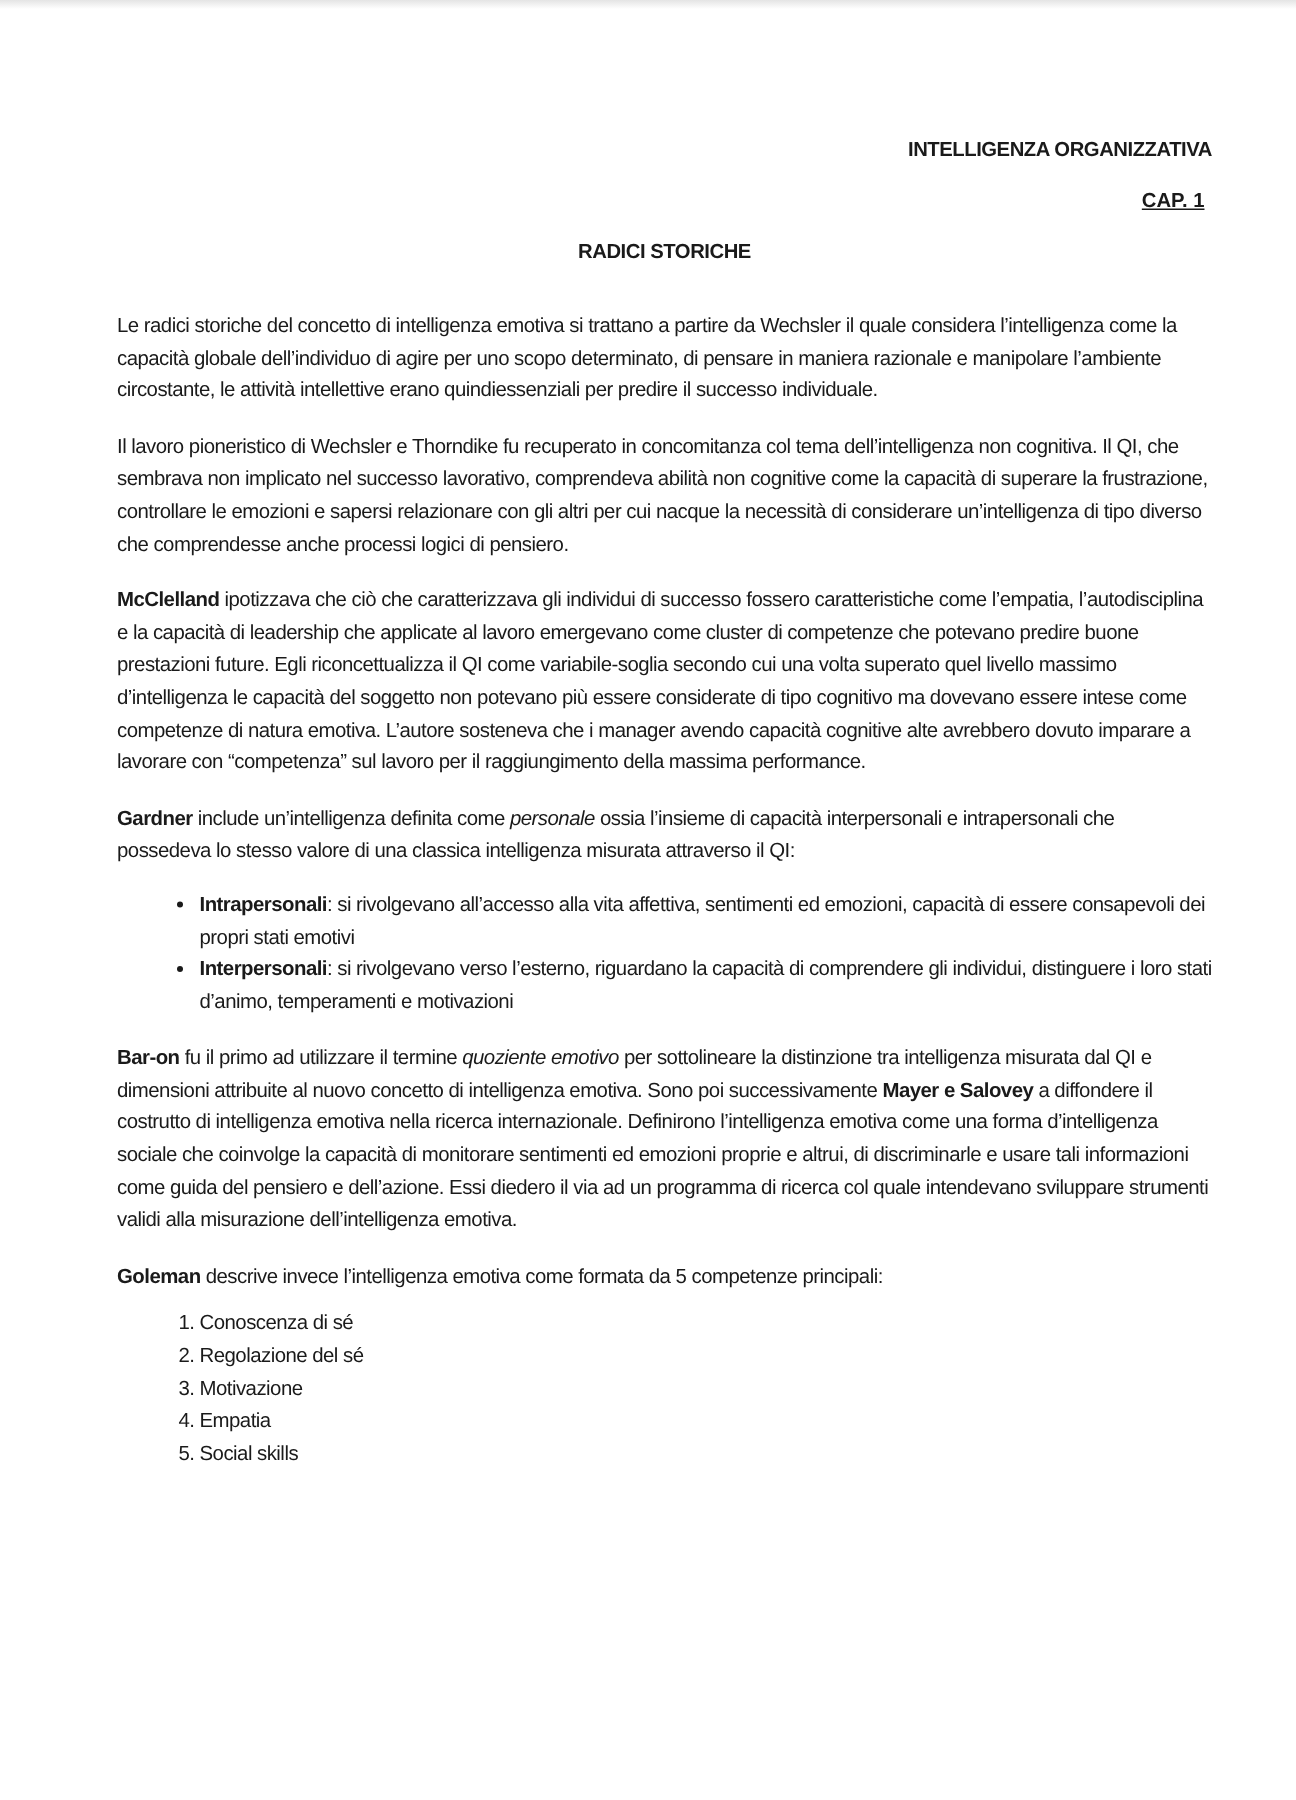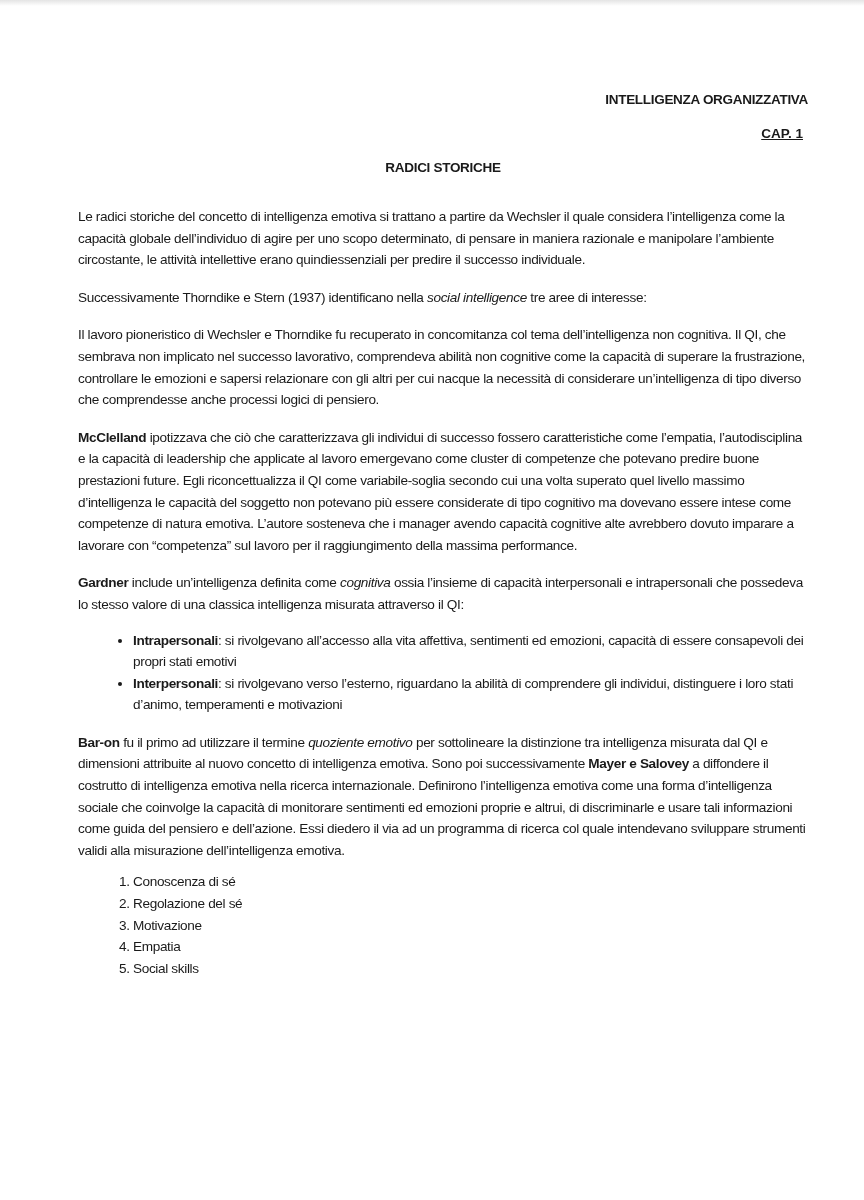--- a/index.html
+++ b/index.html
@@ -44,36 +44,36 @@
 <div class="top-shadow"></div>
 
 <div class="page">
   <div class="doc-title">INTELLIGENZA ORGANIZZATIVA</div>
   <div class="chapter">CAP. 1</div>
   <div class="section-title">RADICI STORICHE</div>
 
   <div class="body">
     <p>Le radici storiche del concetto di intelligenza emotiva si trattano a partire da Wechsler il quale considera l’intelligenza come la capacità globale dell’individuo di agire per uno scopo determinato, di pensare in maniera razionale e manipolare l’ambiente circostante, le attività intellettive erano quindiessenziali per predire il successo individuale.</p>
 
-    <p><span>Successivamente Thorndike e Stern (1937) identificano nella </span><i>social intelligence</i><span> tre aree di interesse:</span></p>
 
 
     <p>Il lavoro pioneristico di Wechsler e Thorndike fu recuperato in concomitanza col tema dell’intelligenza non cognitiva. Il QI, che sembrava non implicato nel successo lavorativo, comprendeva abilità non cognitive come la capacità di superare la frustrazione, controllare le emozioni e sapersi relazionare con gli altri per cui nacque la necessità di considerare un’intelligenza di tipo diverso che comprendesse anche processi logici di pensiero.</p>
 
     <p><b>McClelland</b><span> ipotizzava che ciò che caratterizzava gli individui di successo fossero caratteristiche come l’empatia, l’autodisciplina e la capacità di leadership che applicate al lavoro emergevano come cluster di competenze che potevano predire buone prestazioni future. Egli riconcettualizza il QI come variabile-soglia secondo cui una volta superato quel livello massimo d’intelligenza le capacità del soggetto non potevano più essere considerate di tipo cognitivo ma dovevano essere intese come competenze di natura emotiva. L’autore sosteneva che i manager avendo capacità cognitive alte avrebbero dovuto imparare a lavorare con “competenza” sul lavoro per il raggiungimento della massima performance.</span></p>
 
-    <p><b>Gardner</b><span> include un’intelligenza definita come </span><i>cognitiva</i><span> ossia l’insieme di capacità interpersonali e intrapersonali che possedeva lo stesso valore di una classica intelligenza misurata attraverso il QI:</span></p>
+    <p><b>Gardner</b><span> include un’intelligenza definita come </span><i>personale</i><span> ossia l’insieme di capacità interpersonali e intrapersonali che possedeva lo stesso valore di una classica intelligenza misurata attraverso il QI:</span></p>
 
     <ul>
       <li><b>Intrapersonali</b><span>: si rivolgevano all’accesso alla vita affettiva, sentimenti ed emozioni, capacità di essere consapevoli dei propri stati emotivi</span></li>
-      <li><b>Interpersonali</b><span>: si rivolgevano verso l’esterno, riguardano la abilità di comprendere gli individui, distinguere i loro stati d’animo, temperamenti e motivazioni</span></li>
+      <li><b>Interpersonali</b><span>: si rivolgevano verso l’esterno, riguardano la capacità di comprendere gli individui, distinguere i loro stati d’animo, temperamenti e motivazioni</span></li>
     </ul>
 
     <p><b>Bar-on</b><span> fu il primo ad utilizzare il termine </span><i>quoziente emotivo</i><span> per sottolineare la distinzione tra intelligenza misurata dal QI e dimensioni attribuite al nuovo concetto di intelligenza emotiva. Sono poi successivamente </span><b>Mayer e Salovey</b><span> a diffondere il costrutto di intelligenza emotiva nella ricerca internazionale. Definirono </span><span class="u">l’intelligenza emotiva</span><span> come una forma d’intelligenza sociale che coinvolge la capacità di monitorare sentimenti ed emozioni proprie e altrui, di discriminarle e usare tali informazioni come guida del pensiero e dell’azione. Essi diedero il via ad un programma di ricerca col quale intendevano sviluppare strumenti validi alla misurazione dell’intelligenza emotiva.</span></p>
 
+    <p><b>Goleman</b><span> descrive invece l’intelligenza emotiva come formata da 5 competenze principali:</span></p>
 
     <ol>
       <li>Conoscenza di sé</li>
       <li>Regolazione del sé</li>
       <li>Motivazione</li>
       <li>Empatia</li>
       <li>Social skills</li>
     </ol>
   </div>
 </div>

